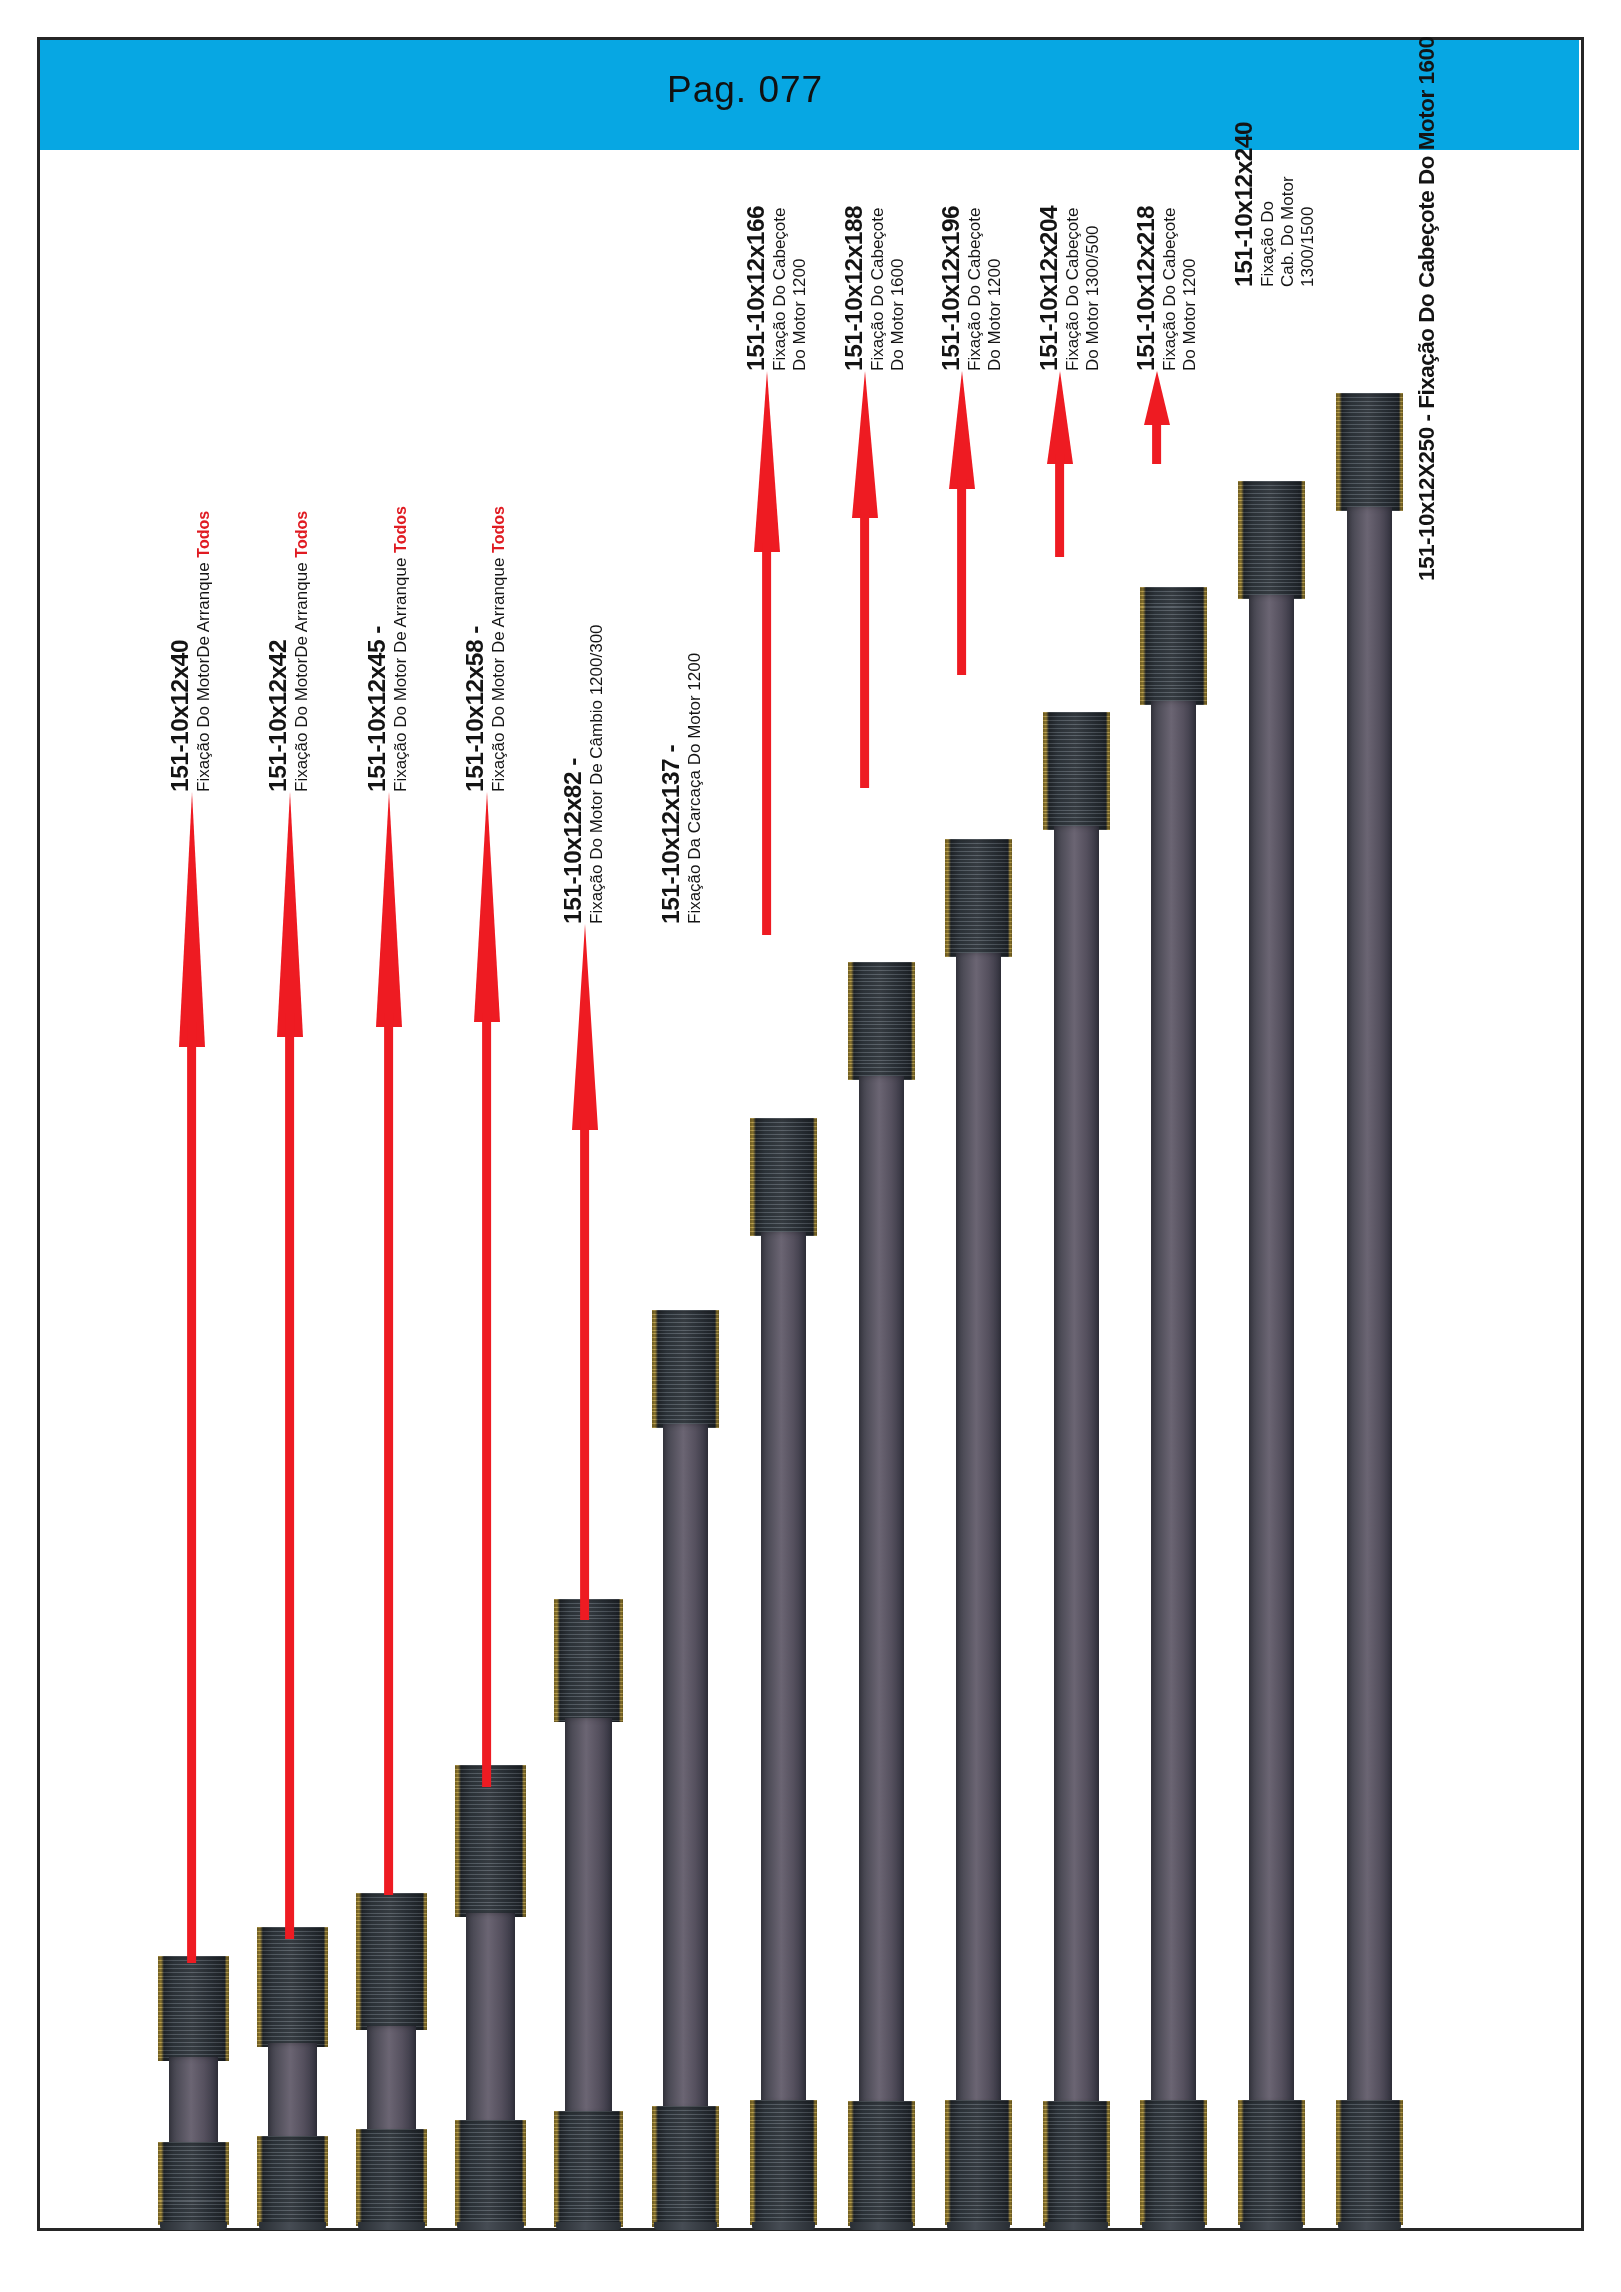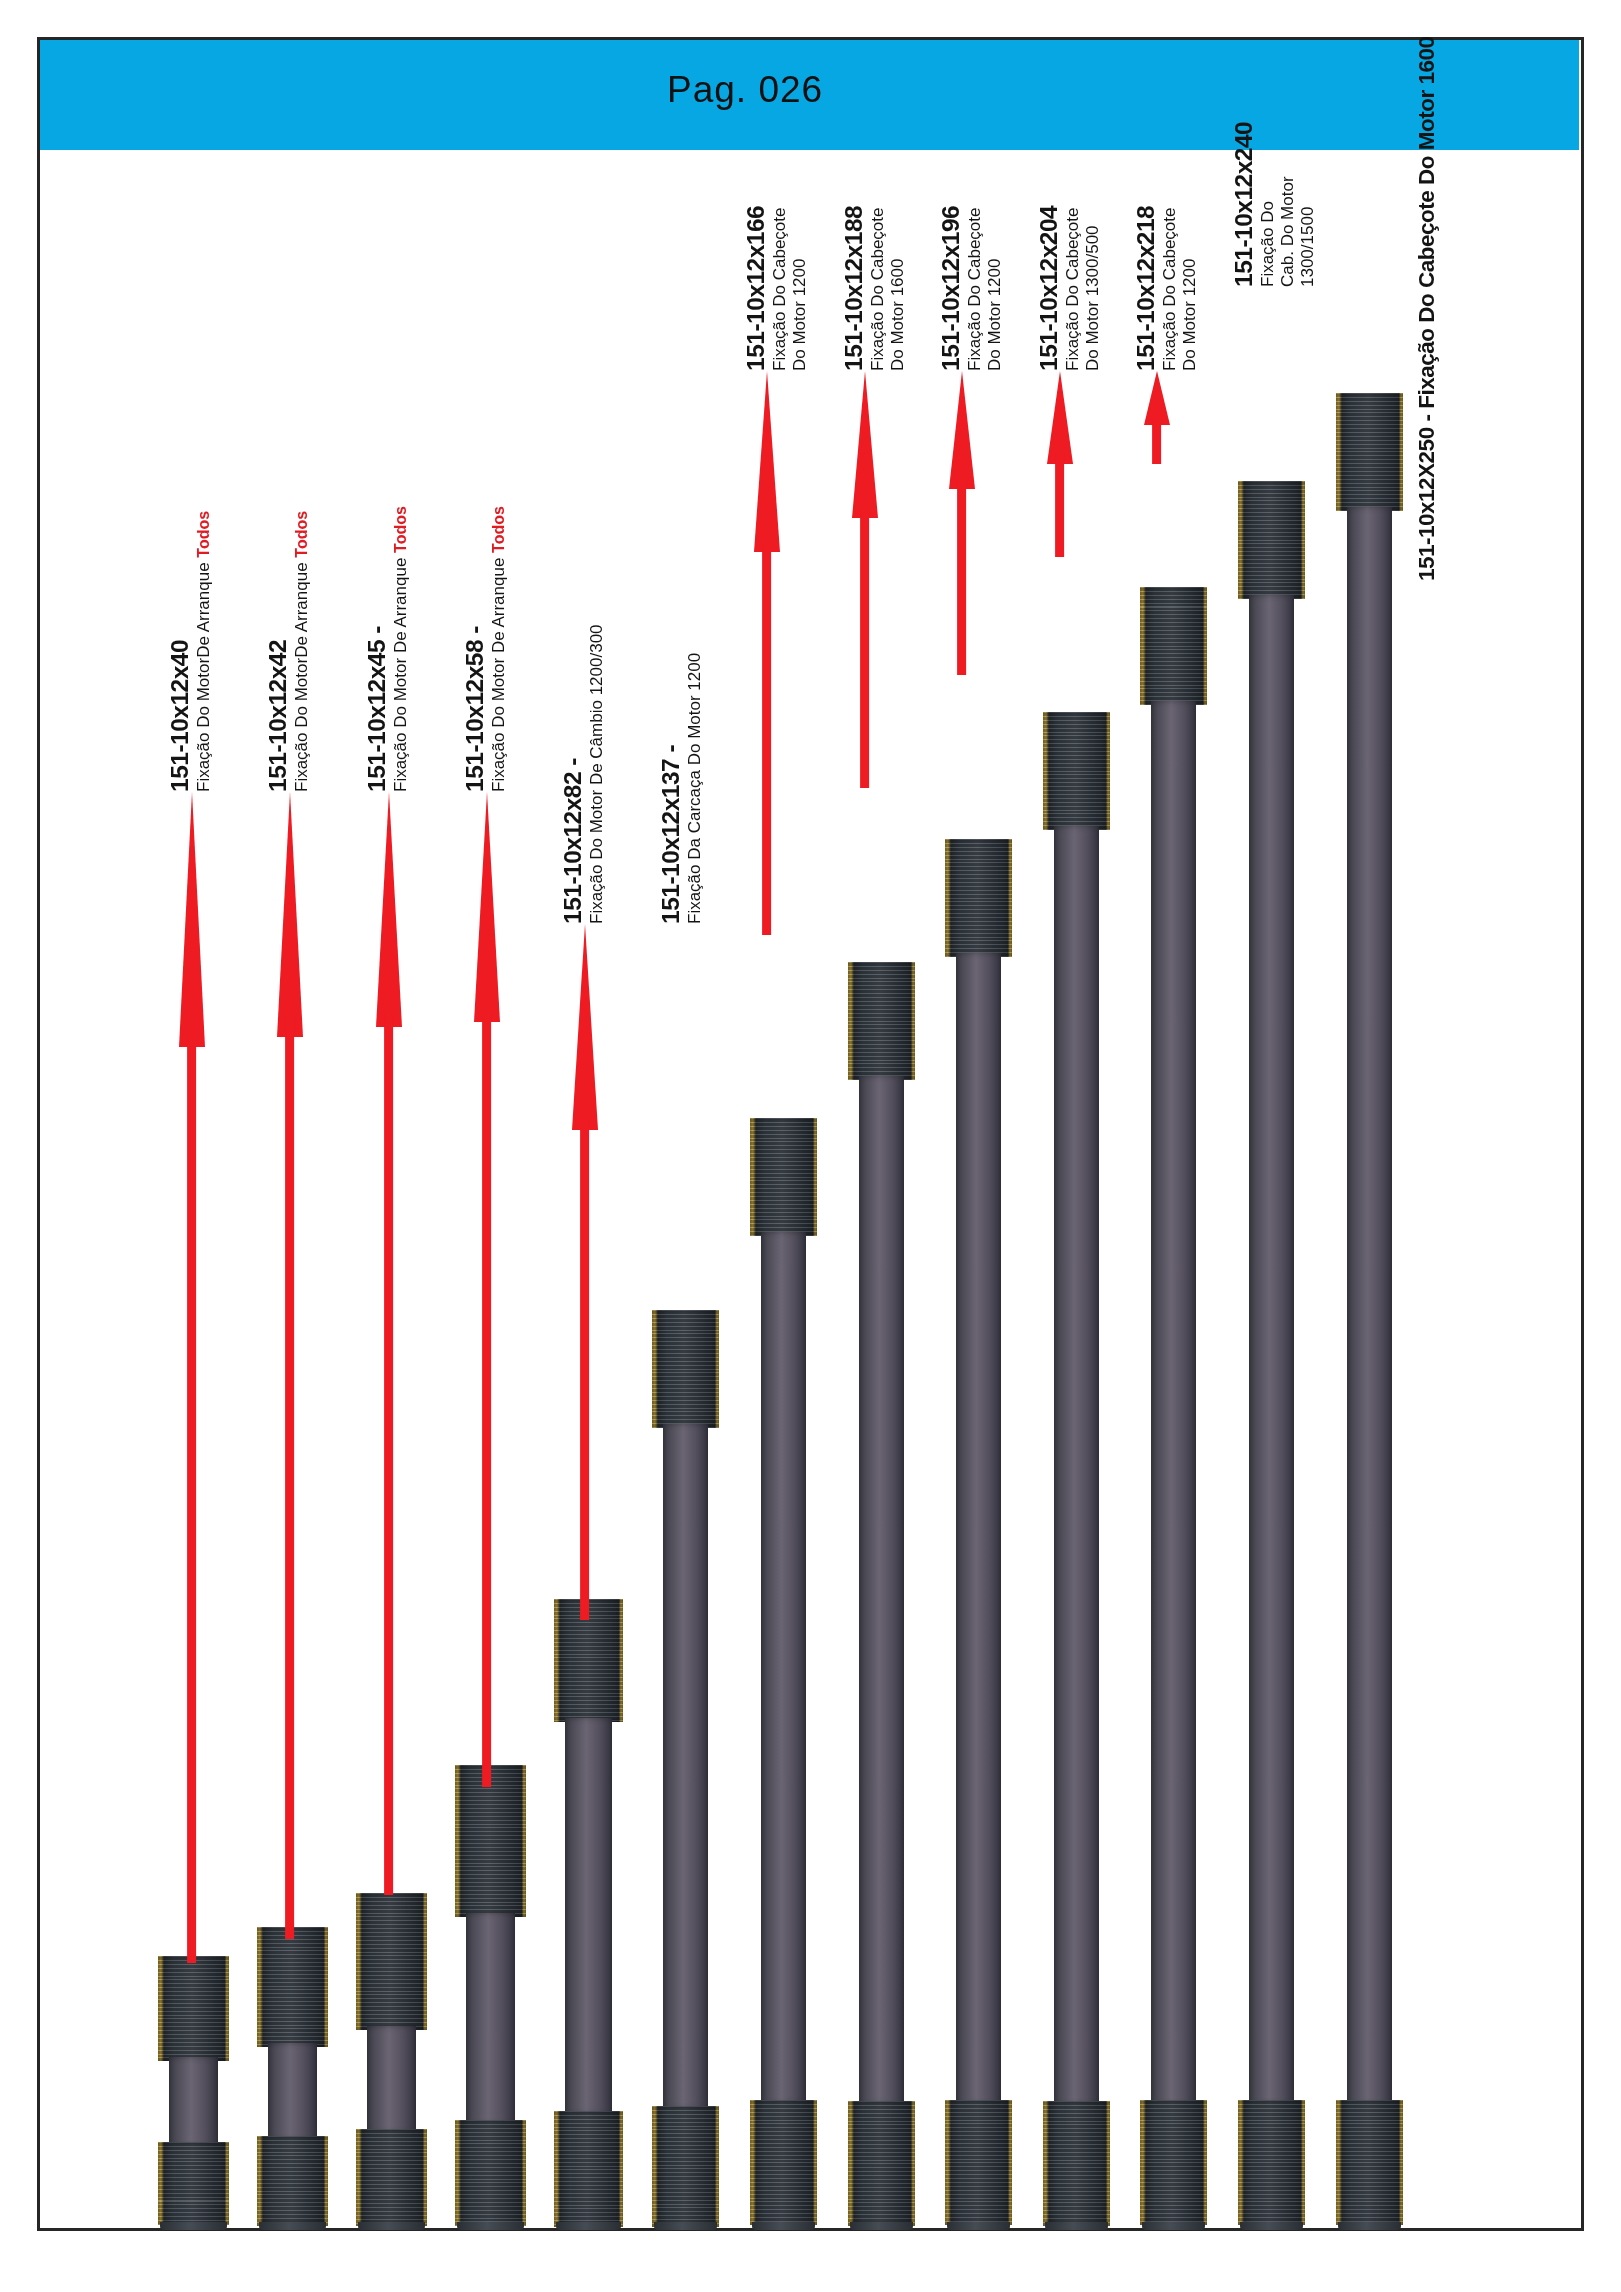--- a/index.html
+++ b/index.html
@@ -63,21 +63,21 @@
         background:linear-gradient(to right,#2a2f35,#464c54 45%,#292e34);
         border-radius:0 0 3.9px 3.9px;}
 </style>
 </head>
 <body>
 
 <div id="page">
   <div id="frame">
 
     <div id="header">
-      <div id="pagenum">Pag. 026</div>
+      <div id="pagenum">Pag. 077</div>
     </div>
 
     <div id="canvas">
 
       <div class="stud" style="left:118px;width:71px;height:270px;">
         <div class="cap"></div>
         <div class="thread-top" style="top:0;height:105px;"></div>
         <div class="shank" style="left:10.8px;right:10.8px;top:101px;height:90px;"></div>
         <div class="thread-bot" style="top:186px;height:83px;"></div>
         <div class="tip"></div>

